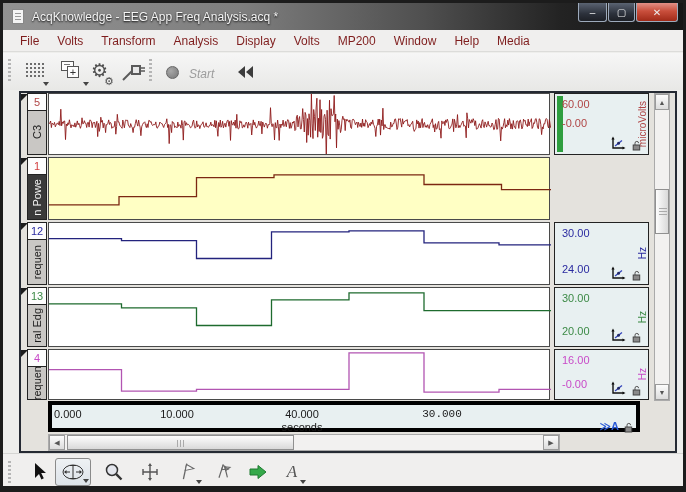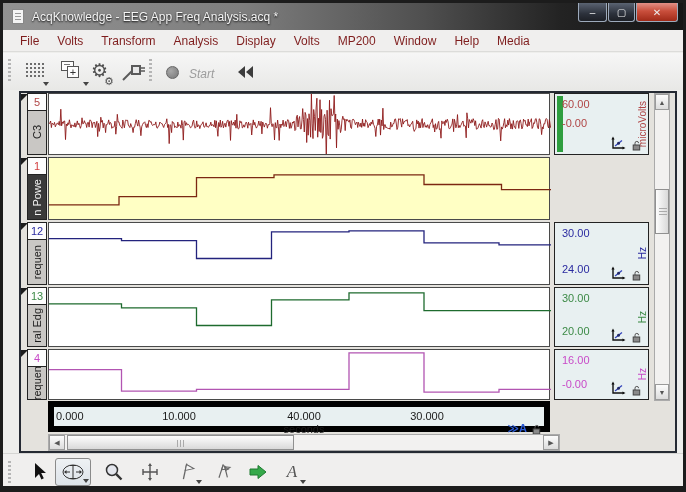--- a/index.html
+++ b/index.html
@@ -63,21 +63,21 @@
   .ch-plot svg{display:block;}
   .ch-scale{position:absolute;left:551px;top:0;width:95px;background:#e8f0f1;border:1px solid #222;font-size:11px;}
   .scale-upper{position:absolute;left:7px;top:4px;}
   .scale-lower{position:absolute;left:7px;}
   .scale-unit{position:absolute;right:0px;top:0;height:100%;display:flex;align-items:center;}
   .scale-unit span{writing-mode:vertical-rl;transform:rotate(180deg);font-size:10px;white-space:nowrap;}
   .range-bar{position:absolute;left:2px;top:2px;bottom:2px;width:6px;background:#2f9e3f;}
   .autoscale{position:absolute;right:22px;bottom:3px;}
   .padlock{position:absolute;right:7px;bottom:3px;}
   
-  #xaxis{position:absolute;left:45px;top:398px;width:502px;height:31px;background:#e8f0f1;border:6px solid #000000;}
+  #xaxis{position:absolute;left:45px;top:398px;width:592px;height:31px;background:#e8f0f1;border:4px solid #000000;}
   .xtick{position:absolute;top:3px;font-size:11px;color:#1a1a1a;transform:translateX(-50%);}
   .xtick.first{transform:none;}
   #xaxis-label{position:absolute;top:16px;left:250px;transform:translateX(-50%);font-size:11px;color:#1a1a1a;}
   #xaxis-tools{position:absolute;right:3px;top:15px;font-size:11px;}
   #xaxis-chev{color:#2b5bd7;font-weight:bold;}
   
   .sb-btn{position:absolute;background:linear-gradient(#fcfcfc,#dcdcdc);border:1px solid #9a9a9a;
     display:flex;align-items:center;justify-content:center;font-size:7px;color:#555;}
   #hscroll{position:absolute;left:45px;top:431px;width:512px;height:17px;background:#f2f1f0;border:1px solid #aaa;}
   #hscroll .left{left:0;top:0;width:16px;height:15px;}
@@ -288,21 +288,21 @@
       </svg>
     </div>
   </div>
     </div>
 
   <div id="xaxis">
     <div id="xticks">
         <div class="xtick first" style="left: 2px;">0.000</div>
         <div class="xtick" style="left: 125px;">10.000</div>
         <div class="xtick" style="left: 250px;">40.000</div>
-        <div class="xtick" style="left: 373px;">30.000</div>
+        <div class="xtick" style="left: 390px; font-family: Liberation Mono, monospace;">30.000</div>
       </div>
     <div id="xaxis-label">seconds</div>
     <div id="xaxis-tools">
       <span id="xaxis-chev">≫A</span>
       <svg class="padlock" width="9" height="11" style="position:static;vertical-align:middle;margin-left:2px;">
         <path d="M3 5 V3.2 a1.8 1.8 0 0 1 3.6 0" fill="none" stroke="#555"></path>
         <rect x="1.2" y="5" width="6.5" height="5" fill="#8a8a8a" stroke="#444"></rect>
       </svg>
     </div>
   </div>

